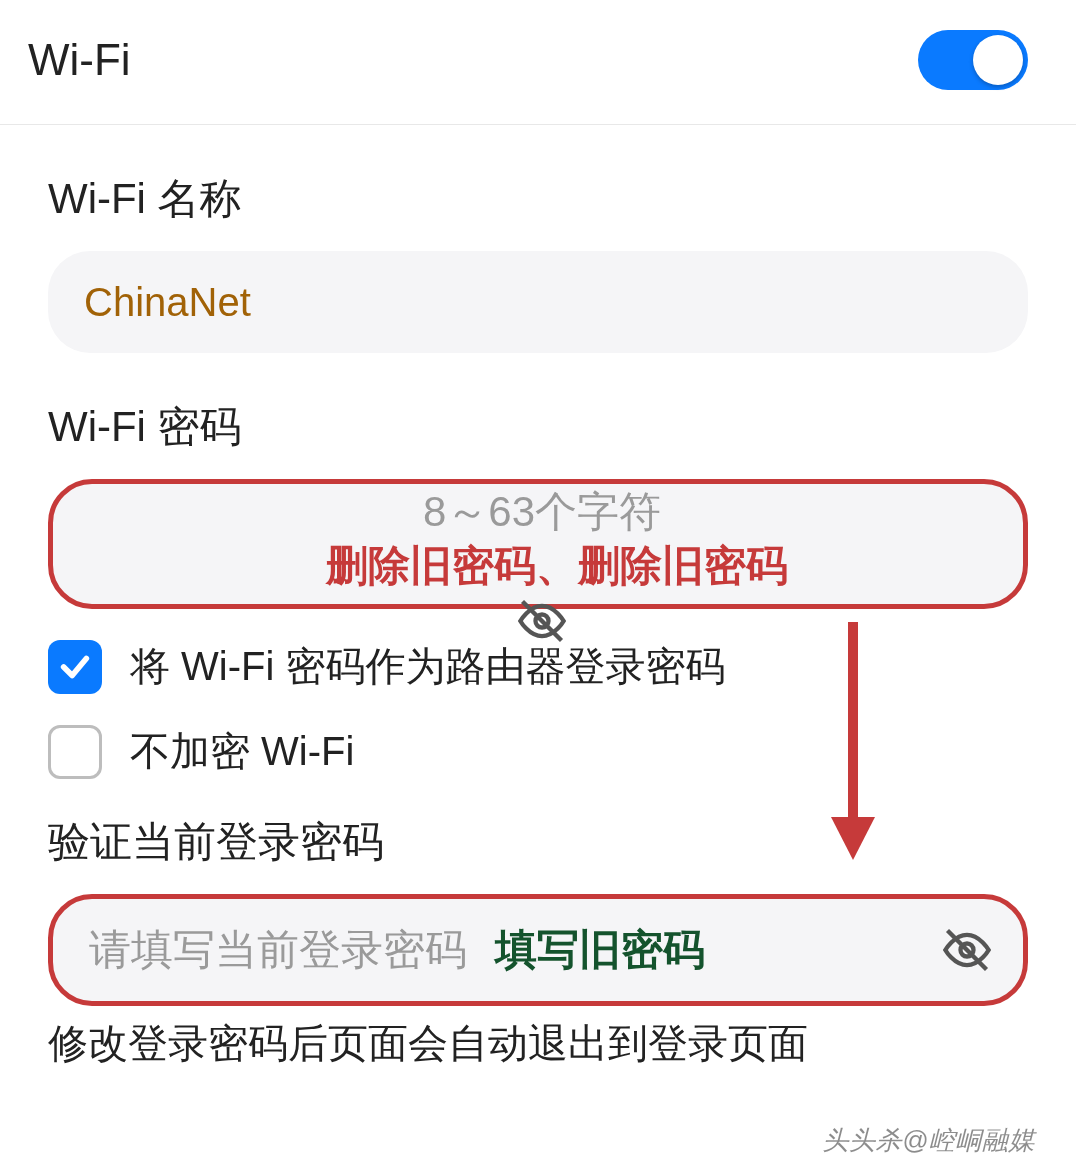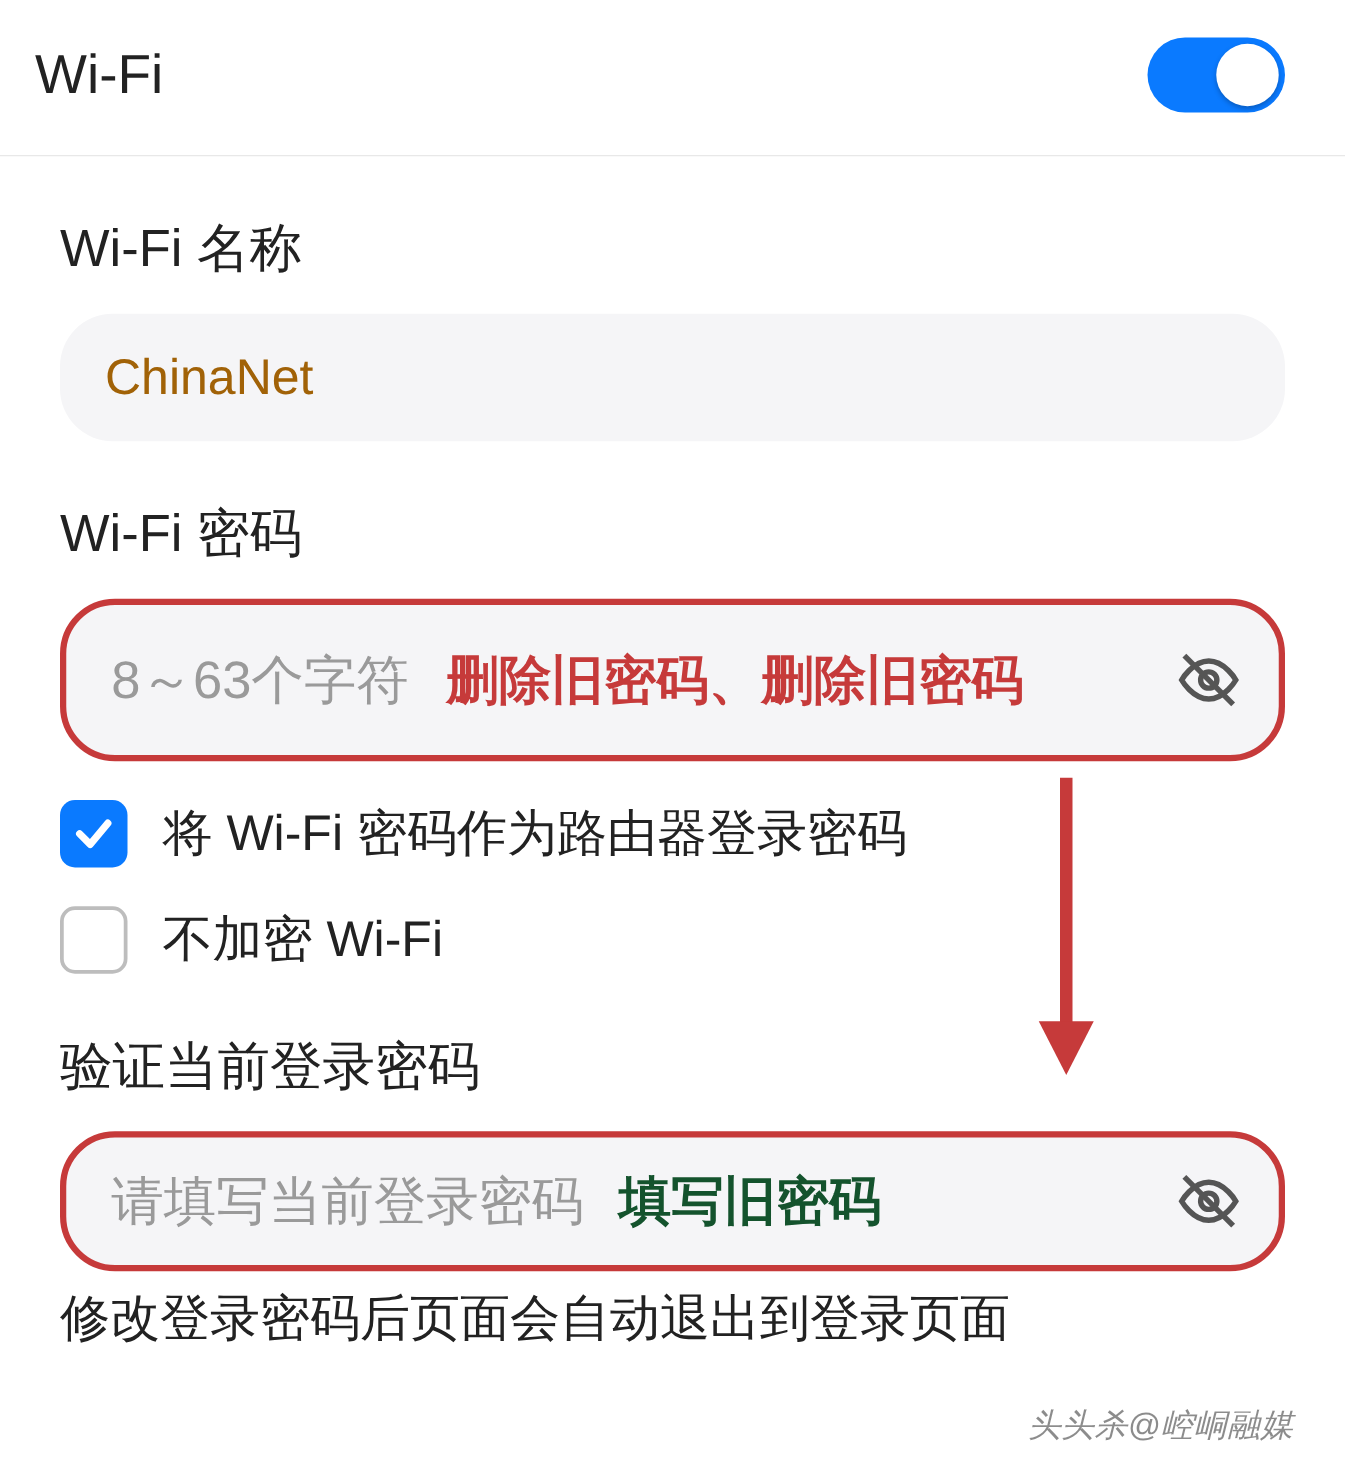--- a/index.html
+++ b/index.html
@@ -3,24 +3,24 @@
   <meta charset="utf-8">
   <style>
     * { margin:0; padding:0; box-sizing:border-box; font-family:-apple-system,"PingFang SC","Helvetica Neue",Arial,sans-serif; }
     body { width:1076px; height:1172px; background:#fff; position:relative; overflow:hidden; }
     .header { display:flex; align-items:center; justify-content:space-between; padding:30px 48px 34px 28px; border-bottom:1px solid #e8e8e8; }
     .header-title { font-size:44px; color:#222; font-weight:400; }
     .toggle { width:110px; height:60px; background:#0a7aff; border-radius:34px; position:relative; cursor:pointer; }
     .toggle-knob { position:absolute; right:5px; top:5px; width:50px; height:50px; background:#fff; border-radius:50%; box-shadow:0 2px 4px rgba(0,0,0,.25); }
     .section { padding:0 48px; }
     .label { font-size:42px; color:#222; margin-top:46px; margin-bottom:24px; font-weight:400; }
-    .label-sm { font-size:42px; color:#222; margin-top:46px; margin-bottom:24px; font-weight:400; }
+    .label-sm { font-size:42px; color:#222; margin-top:35px; margin-bottom:24px; font-weight:400; }
     .input-box { background:#f5f5f7; border-radius:42px; height:102px; display:flex; align-items:center; padding:0 36px; font-size:40px; color:#a16207; }
     .highlight-box { border:5px solid #c63a3a; border-radius:44px; background:#f5f5f7; display:flex; align-items:center; padding:0 28px 0 36px; position:relative; }
-    .hb1 { height:130px; }
+    .hb1 { height:130px;flex-direction:column; }
     .hb2 { height:112px; }
     .ph-text { font-size:42px; color:#9a9a9a; white-space:nowrap; }
     .annot { font-size:42px; color:#c63a3a; font-weight:700; line-height:1.25; margin-left:30px; flex:1; }
     .annot2 { font-size:42px; color:#14532d; font-weight:700; margin-left:28px; flex:1; }
     .eye { width:56px; height:56px; display:flex; align-items:center; justify-content:center; flex-shrink:0; }
     .check-row { display:flex; align-items:center; margin-top:30px; }
     .cb { width:54px; height:54px; border-radius:12px; margin-right:28px; display:flex; align-items:center; justify-content:center; flex-shrink:0; }
     .cb-empty { border:3px solid #bdbdbd; background:#fff; }
     .cb-checked { background:#0a7aff; }
     .cb-checked svg { width:34px; height:34px; }

